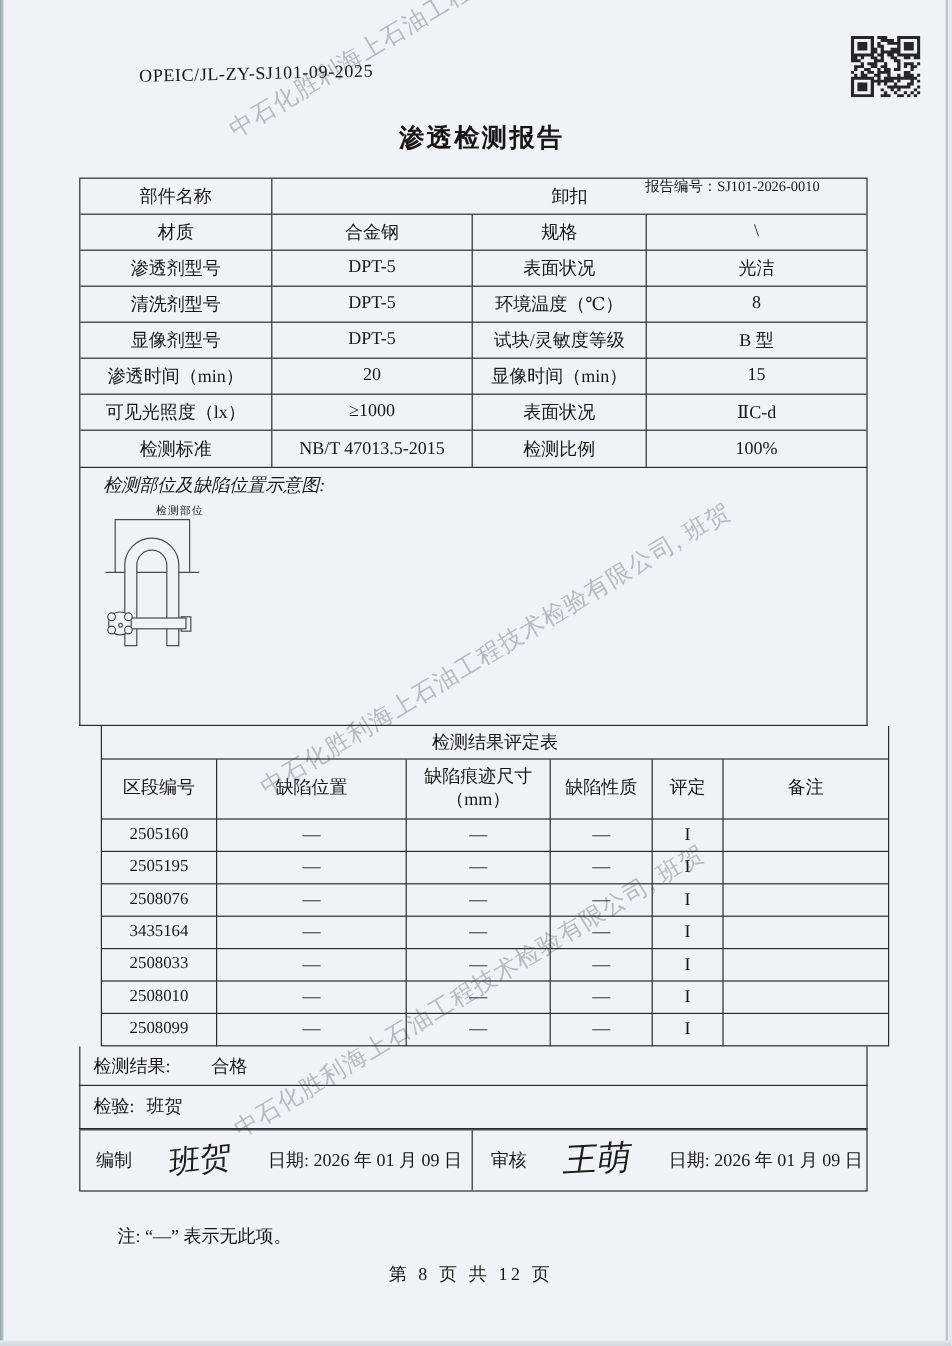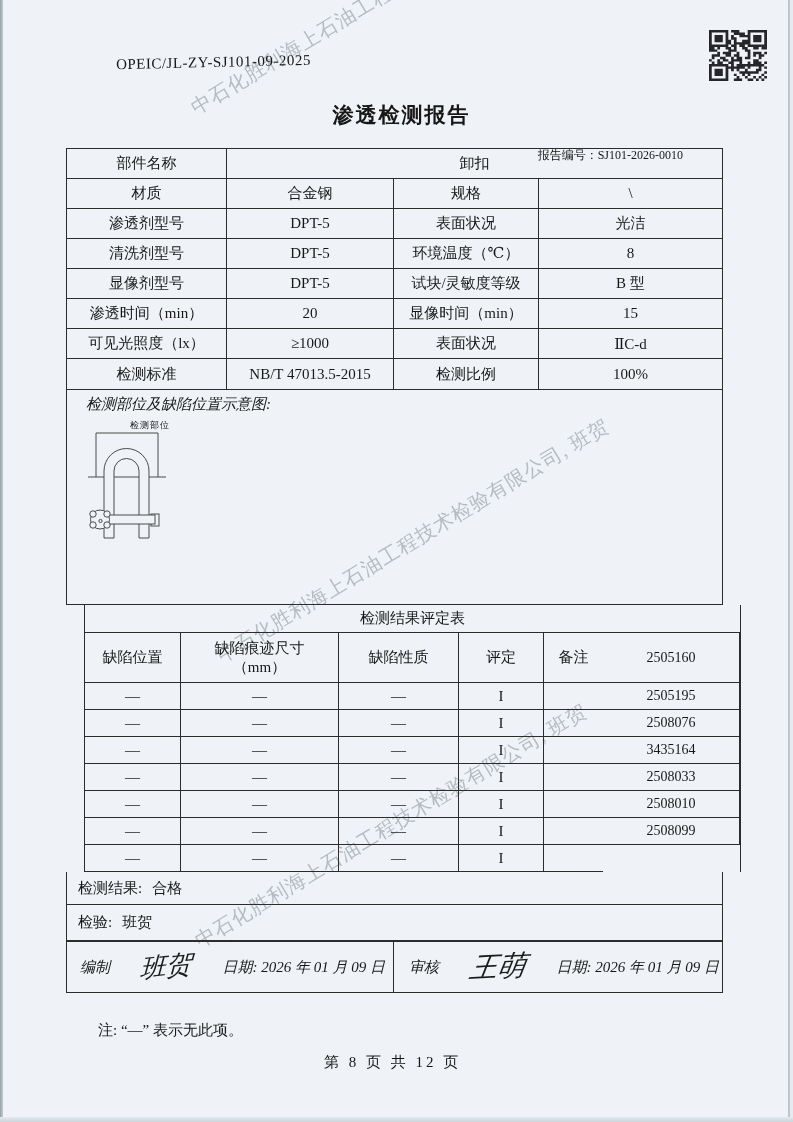--- a/index.html
+++ b/index.html
@@ -61,30 +61,30 @@
     grid-template-rows:28px 50px repeat(7,27px);
     font-size:15px;
   }
   .results > div{border-right:1px solid #2c2c2c;border-bottom:1px solid #2c2c2c;box-sizing:border-box;}
   .results > .lc{border-right:none;}
   .results > .title-row{grid-column:1/-1;border-right:none;}
   .rt-head{white-space:pre-line;line-height:1.25;}
   .seg{font-size:14px;}
 
   .concl{position:absolute;left:66px;width:657px;border:1.4px solid #2c2c2c;border-top:none;box-sizing:border-box;display:flex;align-items:center;font-size:15px;padding-left:11px;}
-  .concl-a{top:872px;height:33px;}
+  .concl-a{top:872px;height:33px;gap:24px;}
   .concl-b{top:905px;height:36px;}
   .concl span{margin-right:10px;}
 
   .signoff{
     position:absolute;left:66px;top:941px;width:657px;height:52px;
     border:1.6px solid #2c2c2c;border-top:1px solid #2c2c2c;box-sizing:border-box;
     display:flex;font-size:15px;
   }
-  .signoff .half{display:flex;align-items:center;box-sizing:border-box;font-style:italic;}
+  .signoff .half{display:flex;align-items:center;box-sizing:border-box;}
   .half-l{width:327px;border-right:1.4px solid #2c2c2c;padding:0 8px 0 13px;justify-content:space-between;}
   .half-r{flex:1;padding:0 3px 0 15px;justify-content:space-between;}
   .sig{font-size:26px;transform:rotate(-6deg) skewX(-8deg);color:#1c1c1c;line-height:1;}
   .sig-r{font-size:28px;transform:rotate(-3deg) skewX(-12deg);}
   .dateg{white-space:nowrap;}
 
   .note{position:absolute;left:98px;top:1021px;font-size:15px;}
   .footer{position:absolute;left:0;right:0;top:1053px;text-align:center;font-size:15px;letter-spacing:3px;transform:translateX(-4px);}
 </style>
 </head>
@@ -169,20 +169,21 @@
         <circle cx="26" cy="84" r="3.2" fill="#eff3f7"></circle>
         <circle cx="26" cy="95" r="3.2" fill="#eff3f7"></circle>
         <circle cx="19.5" cy="91" r="1.6"></circle>
       </g>
     </svg>
   </div>
 
   <div class="results">
     <div class="cellc title-row">检测结果评定表</div>
 
+    <div class="cellc rt-head">区段编号</div>
     <div class="cellc rt-head">缺陷位置</div>
     <div class="cellc rt-head">缺陷痕迹尺寸
 （mm）</div>
     <div class="cellc rt-head">缺陷性质</div>
     <div class="cellc rt-head">评定</div>
     <div class="cellc rt-head lc">备注</div>
 
     <div class="cellc seg">2505160</div>
     <div class="cellc">—</div>
     <div class="cellc">—</div>

